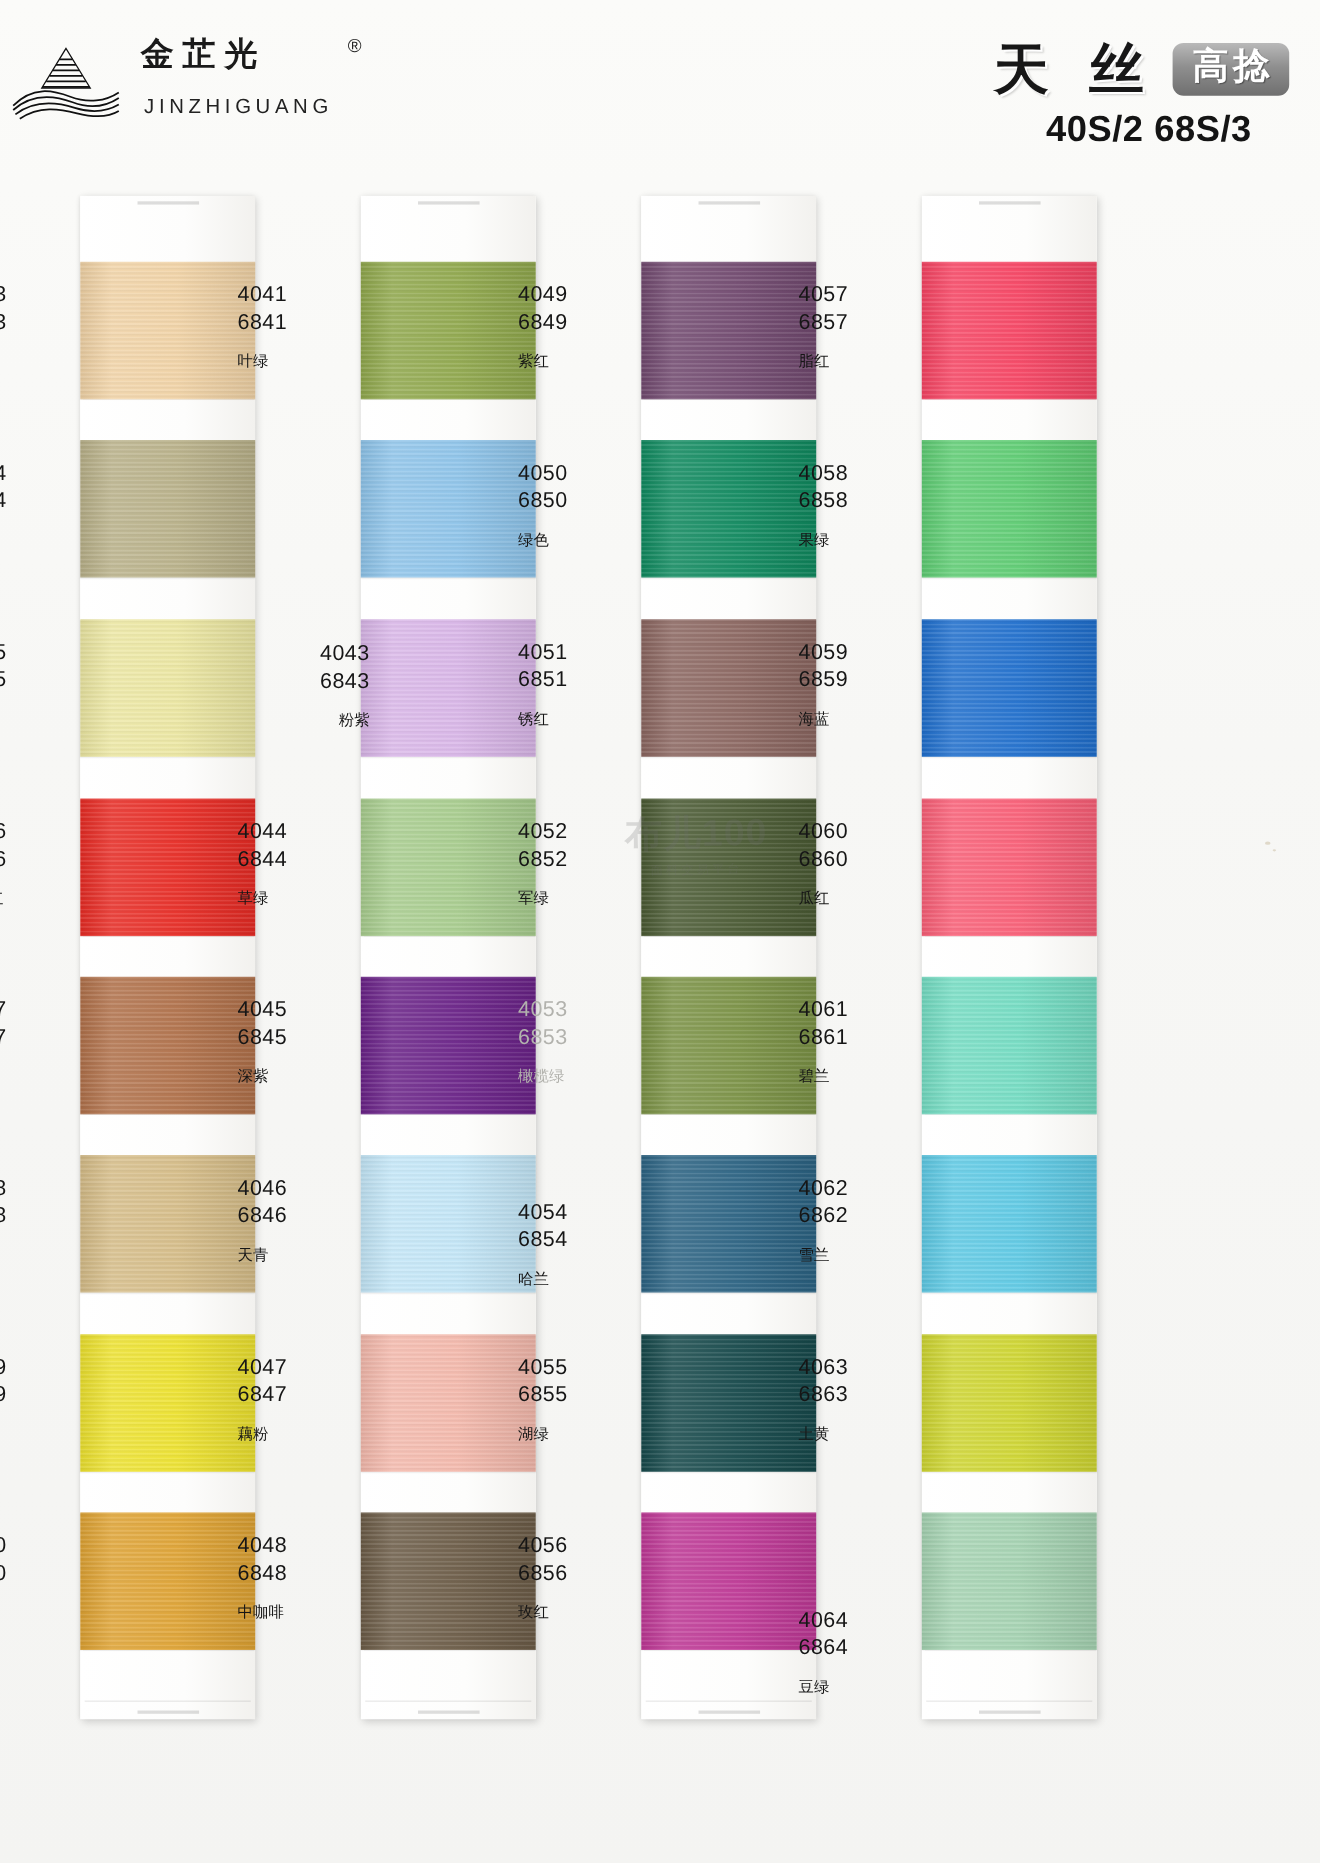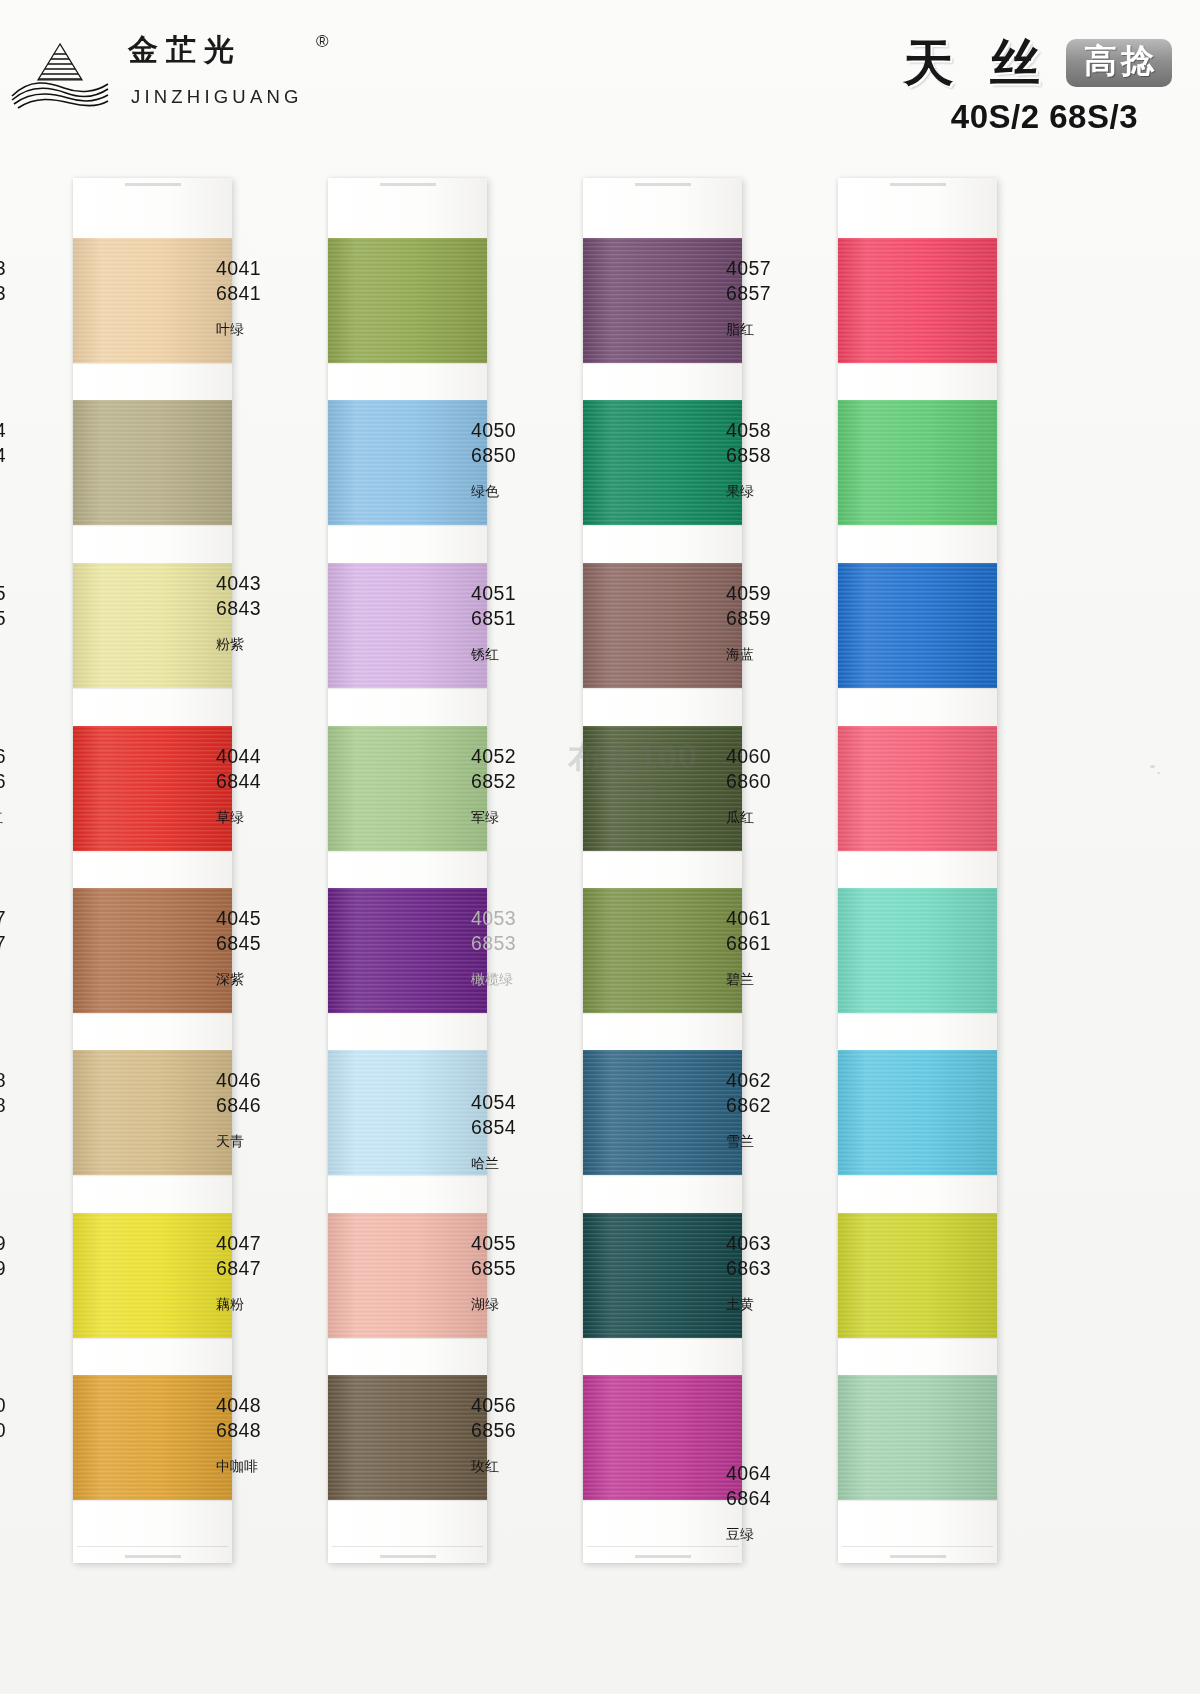--- a/index.html
+++ b/index.html
@@ -364,21 +364,21 @@
           <span class="cname">叶绿</span>
         </div>
         <div class="swatch" style="top: 222px; height: 125px; background: rgb(142, 196, 234);">
           <div class="threadlines"></div>
           <div class="sheen"></div>
         </div>
         <div class="swatch" style="top: 385px; height: 125px; background: rgb(217, 182, 232);">
           <div class="threadlines"></div>
           <div class="sheen"></div>
         </div>
-        <div class="label left" style="top: 393px;">
+        <div class="label left" style="top: 404px; text-align: right;">
           <span class="code1">4043</span>
           <span class="code2">6843</span>
           <span class="cname">粉紫</span>
         </div>
         <div class="swatch" style="top: 548px; height: 125px; background: rgb(168, 205, 142);">
           <div class="threadlines"></div>
           <div class="sheen"></div>
         </div>
         <div class="label left" style="top: 566px;">
           <span class="code1">4044</span>
@@ -424,20 +424,25 @@
       </div>
     </div>
     <div class="column" style="left: 510px;">
       <div class="card">
         <div class="card-notch-top"></div>
         <div class="card-notch-bot"></div>
         <div class="swatch" style="top: 60px; height: 125px; background: rgb(113, 73, 111);">
           <div class="threadlines"></div>
           <div class="sheen"></div>
         </div>
+        <div class="label left" style="top: 78px;">
+          <span class="code1">4049</span>
+          <span class="code2">6849</span>
+          <span class="cname">紫红</span>
+        </div>
         <div class="swatch" style="top: 222px; height: 125px; background: rgb(15, 138, 95);">
           <div class="threadlines"></div>
           <div class="sheen"></div>
         </div>
         <div class="label left" style="top: 240px;">
           <span class="code1">4050</span>
           <span class="code2">6850</span>
           <span class="cname">绿色</span>
         </div>
         <div class="swatch" style="top: 385px; height: 125px; background: rgb(139, 102, 96);">

